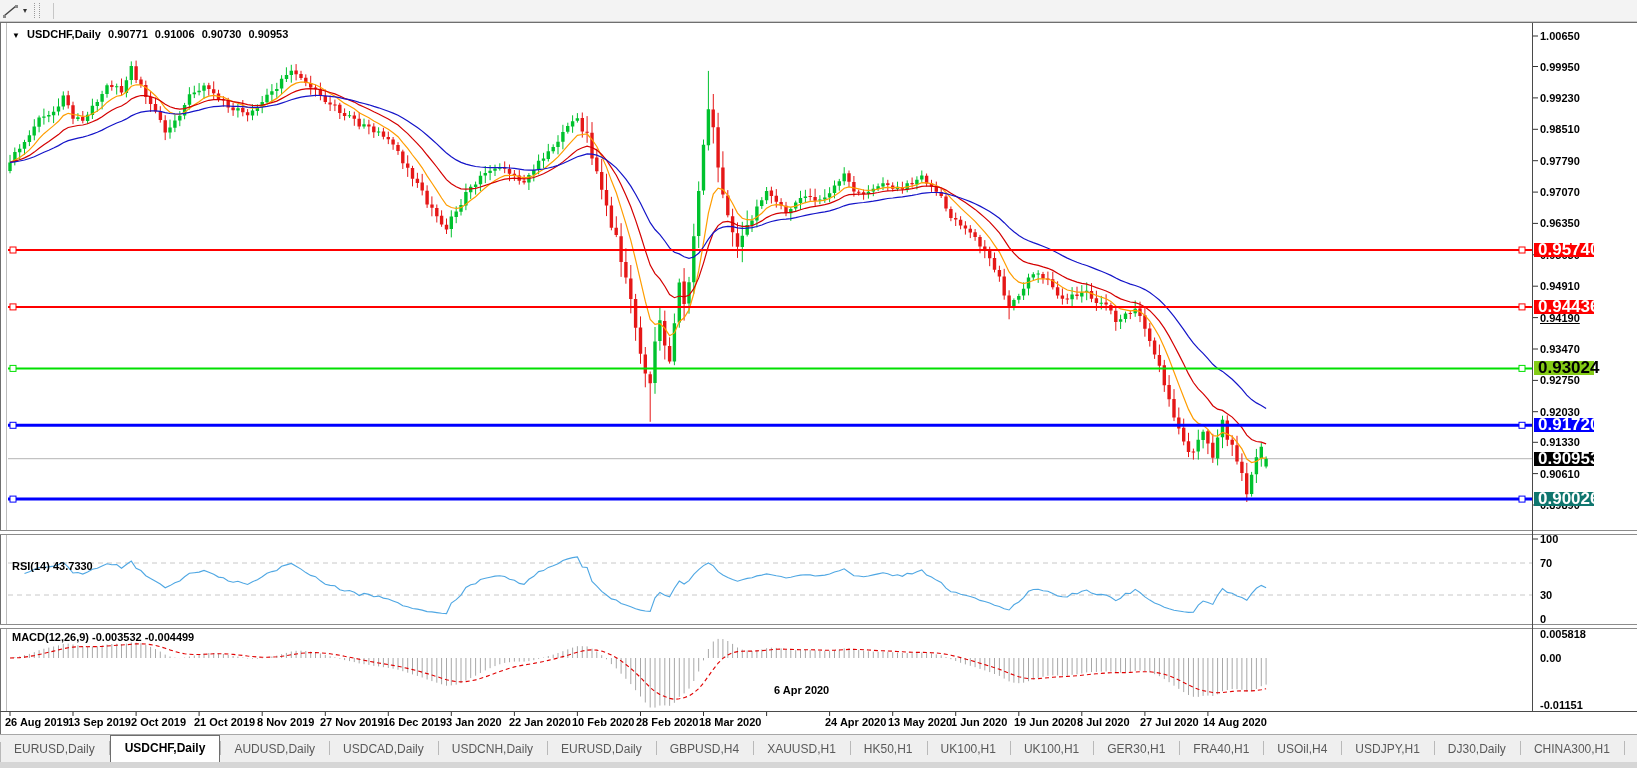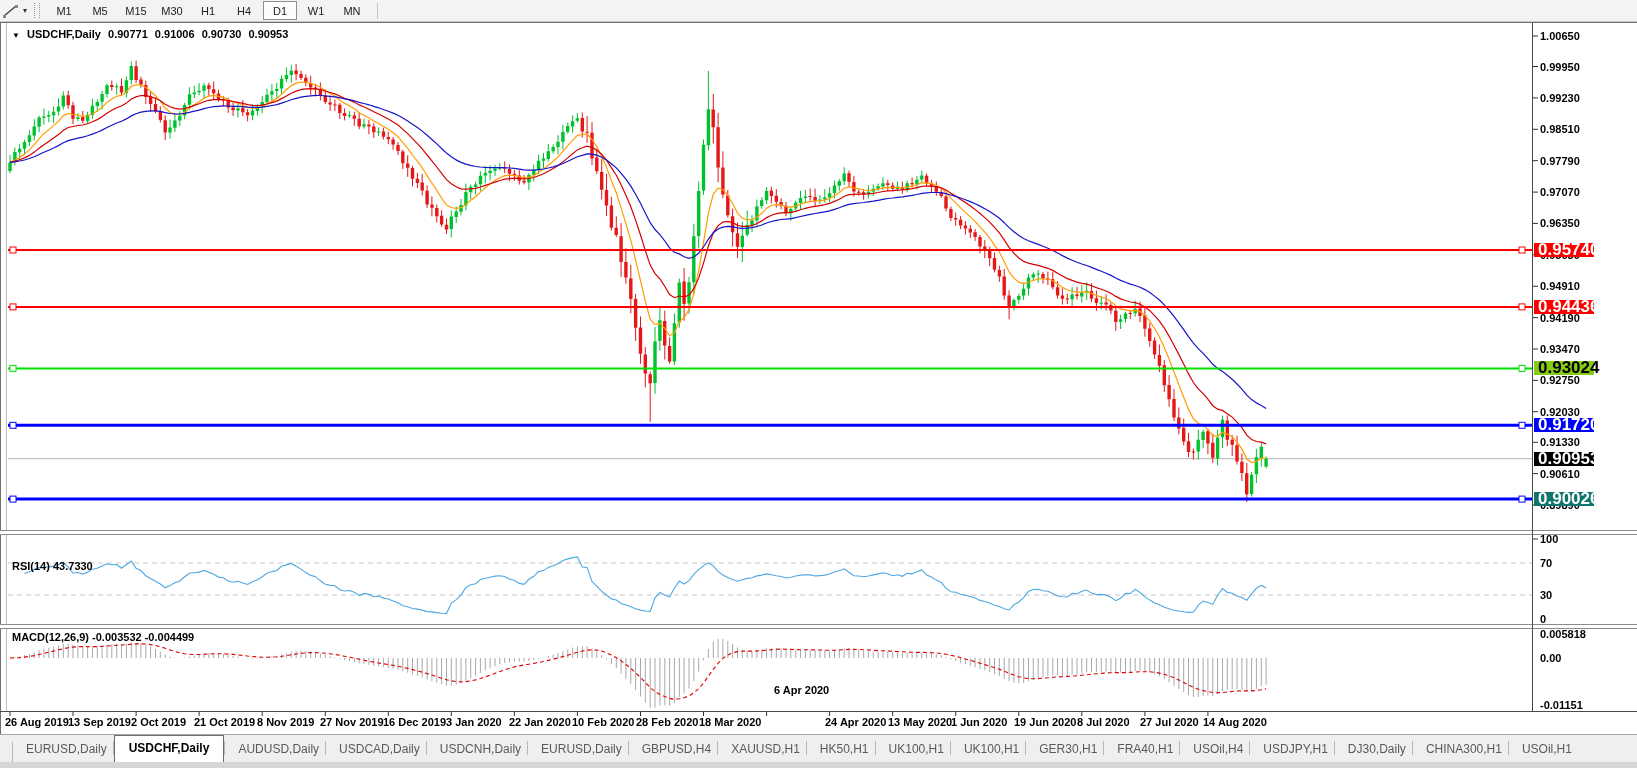--- a/index.html
+++ b/index.html
@@ -26,49 +26,38 @@
   .scale-label{font-size:11px;font-weight:700;color:#000;z-index:4;white-space:nowrap;}
   .date-label{font-size:11px;font-weight:700;color:#000;z-index:4;white-space:nowrap;}
   .tag{font-size:17px;font-weight:700;height:14px;line-height:14px;padding-left:4px;width:56px;z-index:6;}
   
   .hsep{left:0;width:1637px;height:3px;background:#fff;border-top:1px solid #8c8c8c;border-bottom:1px solid #8c8c8c;z-index:3;}
   #axis-line-bottom{left:0;top:711px;width:1637px;height:1px;background:#4a4a4a;z-index:3;}
   #axis-vline{left:1532px;top:23px;width:1px;height:688px;background:#4a4a4a;z-index:3;}
   #below-dates{left:0;top:734px;width:1637px;height:1px;background:#a8a8a8;}
   
   #tabbar{left:0;top:735px;width:1637px;height:27px;background:#efefef;display:flex;align-items:flex-end;z-index:5;}
-  .tab{font-size:12px;color:#5a5a5a;padding:4px 6px 6px 13px;white-space:nowrap;cursor:default;}
+  .tab{font-size:12px;color:#5a5a5a;padding:4px 14px 6px 13px;white-space:nowrap;cursor:default;}
   .tab.active{background:#fff;border:1px solid #6e6e6e;border-bottom:none;font-weight:700;color:#000;padding:5px 14px 7px 14px;}
   .tab-div{width:1px;height:14px;background:#b9b9b9;margin-bottom:7px;}
   .tab-stub{width:12px;height:20px;border-right:1px solid #b9b9b9;}
   #bottom-strip{left:0;top:762px;width:1637px;height:6px;background:#d6d6d6;}
   svg{position:absolute;left:0;top:0;z-index:1;}
 </style>
 </head>
 <body>
 
 <div id="toolbar" class="abs">
   <svg width="18" height="16" style="position:static;margin-left:2px;">
     <path d="M2 13 L14 3" stroke="#444" stroke-width="1.5" fill="none"></path>
     <rect x="1" y="12" width="3" height="3" fill="#888"></rect>
     <rect x="13" y="2" width="3" height="3" fill="#888"></rect>
   </svg>
   <span class="caret">▾</span>
   <span class="grip"></span>
-  <span id="tf-buttons" style="display:flex;align-items:center;">
-      <div class="tf-btn">M1</div>
-      <div class="tf-btn">M5</div>
-      <div class="tf-btn">M15</div>
-      <div class="tf-btn">M30</div>
-      <div class="tf-btn">H1</div>
-      <div class="tf-btn">H4</div>
-      <div class="tf-btn active">D1</div>
-      <div class="tf-btn">W1</div>
-      <div class="tf-btn">MN</div>
-    </span>
   <span class="vsep"></span>
 </div>
 
 <div id="win-top-border" class="abs"></div>
 <div id="win-left-border" class="abs"></div>
 <div id="win-left-inner" class="abs"></div>
 
 <svg id="chart-svg" width="1637" height="768">
     <line x1="8" y1="458.7" x2="1532" y2="458.7" stroke="#b4b4b4" stroke-width="1"></line>
     <path d="M10.0 154.9V173.3M14.8 147.5V165.4M19.7 144.2V159.9M24.5 139.8V154.9M29.4 130.3V146.1M34.3 119.2V140.3M39.1 115.5V132.3M43.9 108.6V124.6M48.8 110.9V122.2M53.6 106.3V123.1M58.5 98.4V115.5M63.3 91.4V109.7M77.9 113.2V121.1M87.6 111.8V123.9M92.4 98.7V119.0M97.3 99.4V111.8M102.1 90.8V109.4M107.0 83.5V97.7M116.7 83.6V94.6M126.4 76.6V97.4M131.3 61.4V84.7M170.0 119.6V138.7M174.9 114.9V132.1M179.8 111.1V126.2M184.6 102.9V119.3M189.4 87.2V109.6M194.3 85.7V98.1M199.1 83.1V95.4M204.0 82.8V98.8M237.9 103.9V117.5M252.5 104.3V120.2M257.4 104.3V115.7M262.2 96.0V113.2M267.0 88.7V104.4M271.9 84.1V102.8M276.8 82.8V97.8M281.6 75.2V94.0M286.4 67.3V82.0M291.3 64.8V82.7M349.5 111.0V118.0M364.0 118.6V128.7M378.6 127.3V136.0M451.3 210.3V237.4M456.2 206.3V223.2M461.0 199.0V215.5M465.9 183.6V210.2M470.7 184.4V198.9M475.6 181.6V194.6M480.4 171.3V191.2M485.3 166.1V183.1M490.1 165.1V180.2M495.0 164.7V176.0M499.8 163.3V170.6M528.9 173.1V190.0M533.8 164.5V181.4M538.6 154.5V174.3M543.5 152.8V168.2M548.3 143.9V161.5M553.2 144.3V153.6M558.0 135.2V154.4M562.9 124.8V149.3M567.8 122.7V133.6M572.6 115.3V132.8M577.4 113.1V122.6M655.0 327.0V393.8M659.9 306.0V350.7M674.4 313.5V365.2M679.3 278.6V327.7M689.0 276.9V313.7M693.8 223.7V293.8M698.7 181.4V248.0M703.5 139.5V194.9M708.4 70.9V150.5M742.3 221.8V262.2M747.2 210.5V236.5M752.0 215.2V232.0M756.9 199.6V227.5M761.8 197.1V208.9M766.6 187.0V204.0M790.8 207.1V220.9M795.7 200.6V211.3M800.5 190.8V209.8M805.4 189.8V203.1M819.9 195.2V204.2M824.8 189.2V202.8M829.6 187.2V202.3M834.5 180.5V198.4M839.3 178.9V190.7M844.2 167.2V185.2M868.4 185.2V198.6M873.3 184.4V196.2M878.1 183.5V191.1M883.0 177.3V190.2M897.5 181.7V191.1M907.2 180.4V192.3M916.9 176.3V189.4M921.8 170.5V181.9M1013.9 298.4V310.4M1018.8 293.8V303.5M1023.6 282.4V300.0M1028.5 273.7V295.4M1033.3 272.2V280.4M1038.2 270.2V282.9M1072.1 287.1V308.0M1081.8 285.1V302.6M1086.7 282.4V300.2M1101.3 295.9V309.4M1120.6 314.7V329.0M1125.5 311.6V322.5M1135.2 300.5V316.8M1198.3 429.7V459.6M1203.1 429.6V448.4M1217.6 429.4V465.4M1222.5 415.7V448.2M1251.6 471.9V496.6M1256.4 448.9V483.0M1261.3 443.1V466.7M1266.1 456.4V468.4" stroke="#00c22e" fill="none" stroke-width="1"></path>
@@ -162,21 +151,21 @@
 <div id="labels">
     <div class="scale-label abs" style="left: 1540px; top: 30px;">1.00650</div>
     <div class="scale-label abs" style="left: 1540px; top: 61px;">0.99950</div>
     <div class="scale-label abs" style="left: 1540px; top: 92px;">0.99230</div>
     <div class="scale-label abs" style="left: 1540px; top: 123px;">0.98510</div>
     <div class="scale-label abs" style="left: 1540px; top: 155px;">0.97790</div>
     <div class="scale-label abs" style="left: 1540px; top: 186px;">0.97070</div>
     <div class="scale-label abs" style="left: 1540px; top: 217px;">0.96350</div>
     <div class="scale-label abs" style="left: 1540px; top: 249px;">0.95630</div>
     <div class="scale-label abs" style="left: 1540px; top: 280px;">0.94910</div>
-    <div class="scale-label abs" style="left: 1540px; top: 312px;">0.94190</div>
+    <div class="scale-label abs" style="left: 1540px; top: 312px; text-decoration: underline;">0.94190</div>
     <div class="scale-label abs" style="left: 1540px; top: 343px;">0.93470</div>
     <div class="scale-label abs" style="left: 1540px; top: 374px;">0.92750</div>
     <div class="scale-label abs" style="left: 1540px; top: 406px;">0.92030</div>
     <div class="scale-label abs" style="left: 1540px; top: 436px;">0.91330</div>
     <div class="scale-label abs" style="left: 1540px; top: 468px;">0.90610</div>
     <div class="scale-label abs" style="left: 1540px; top: 499px;">0.89890</div>
     <div class="tag abs" style="left: 1534px; top: 243px; background: rgb(255, 0, 0); color: rgb(255, 255, 255);">0.95740</div>
     <div class="tag abs" style="left: 1534px; top: 300px; background: rgb(255, 0, 0); color: rgb(255, 255, 255);">0.94436</div>
     <div class="tag abs" style="left: 1534px; top: 361px; background: #84cc16; color: rgb(0, 0, 0);">0.93024</div>
     <div class="tag abs" style="left: 1534px; top: 418px; background: rgb(0, 0, 255); color: rgb(255, 255, 255);">0.91720</div>

